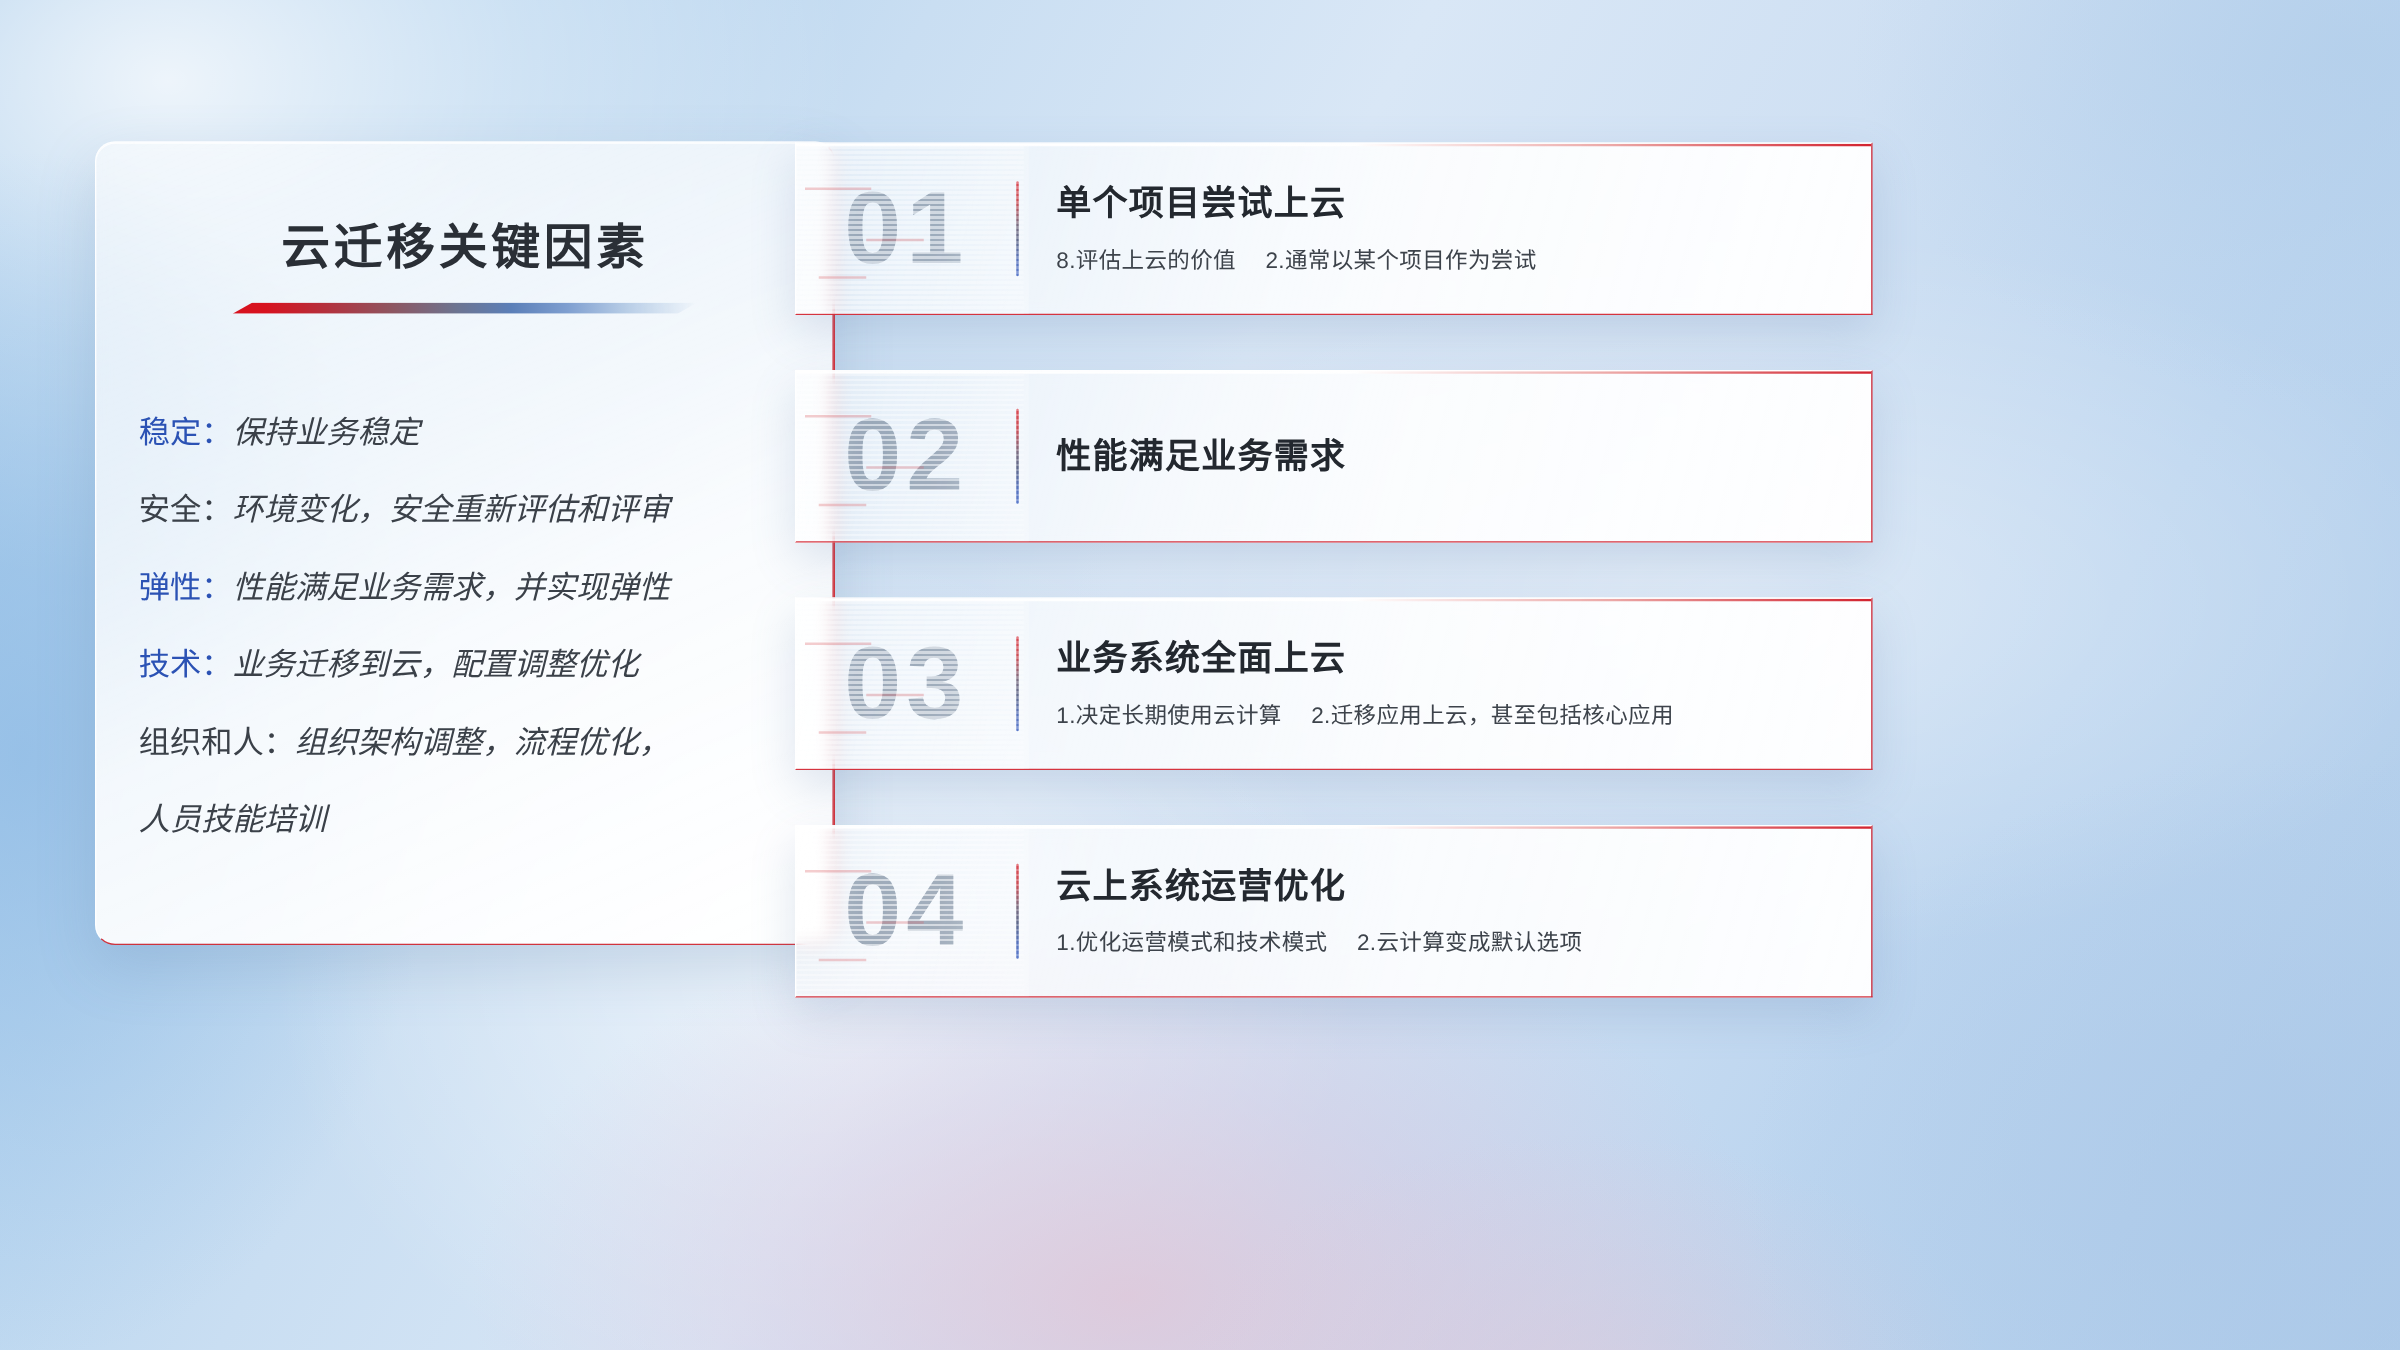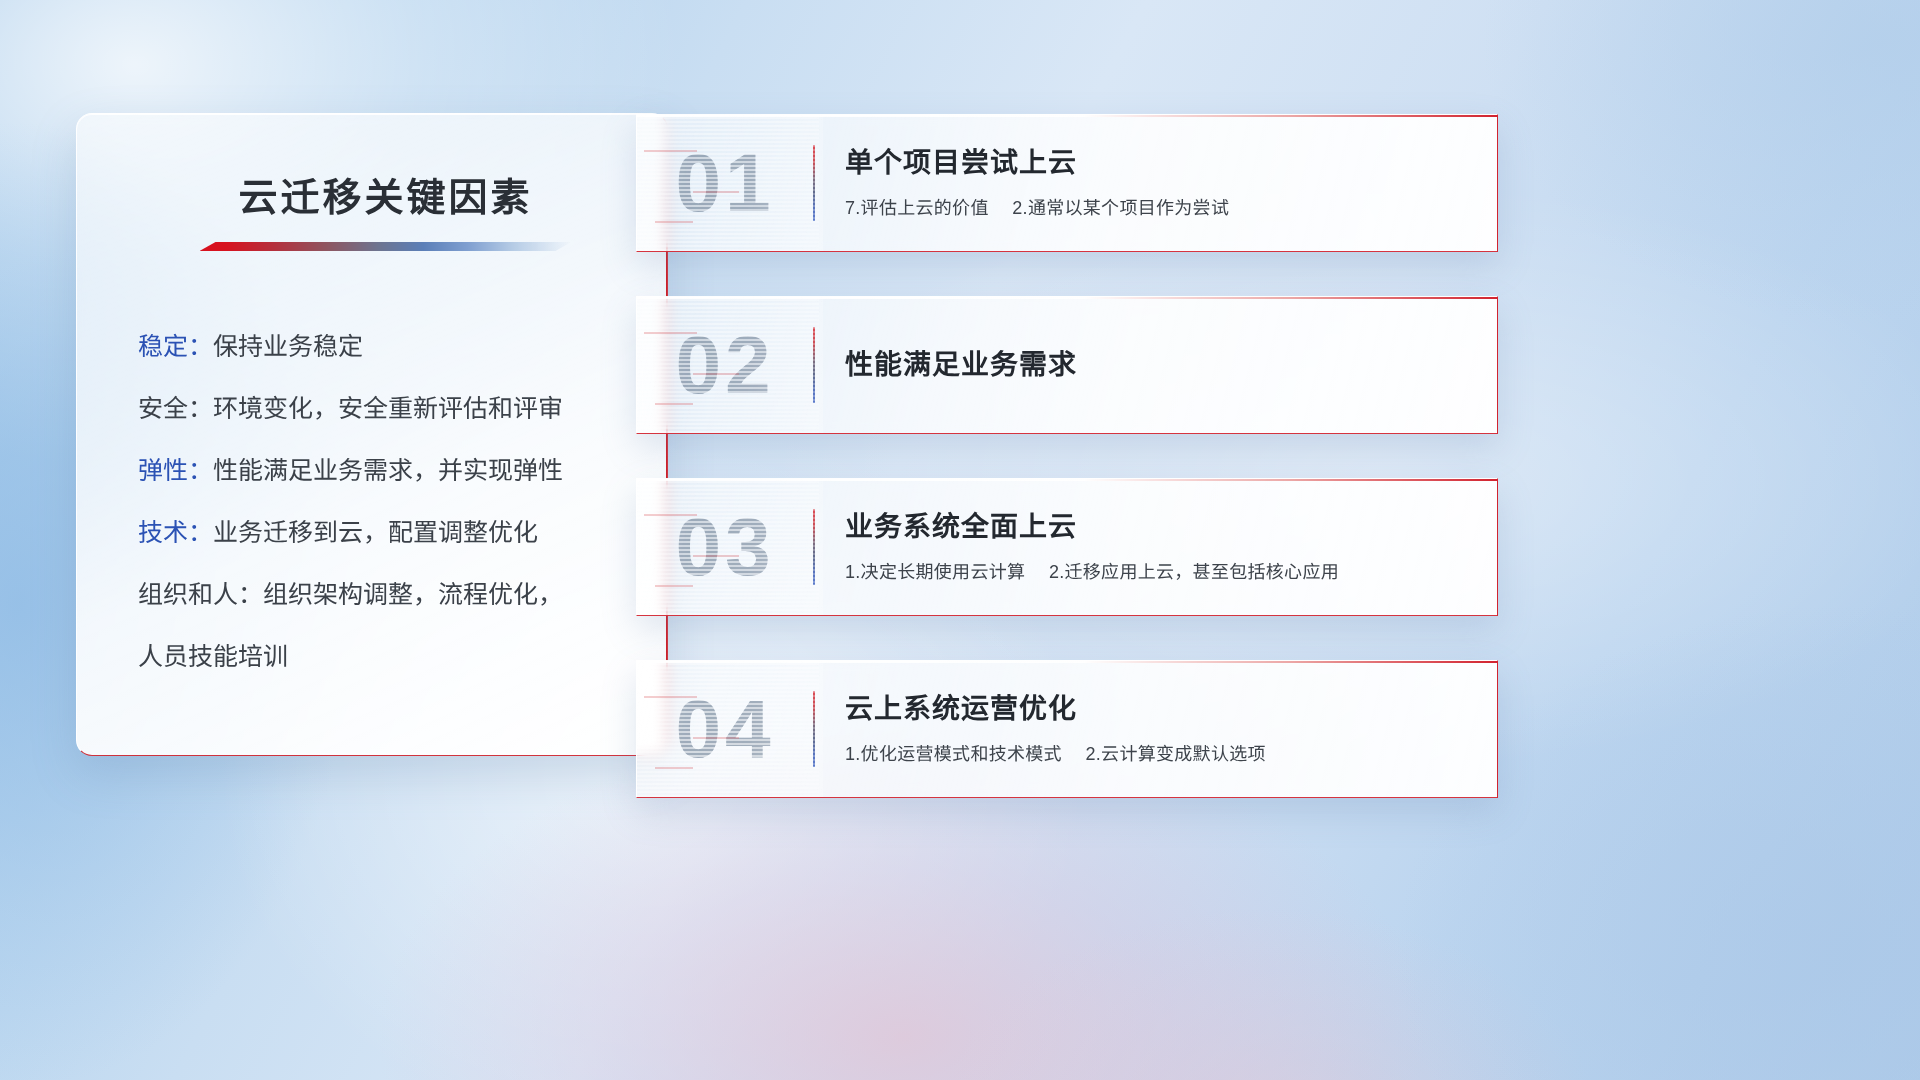--- a/index.html
+++ b/index.html
@@ -76,21 +76,20 @@
         rgba(255,255,255,.88) 58%,
         rgba(255,255,255,.96) 100%);
     border:1px solid rgba(255,255,255,.85);
     border-right-color:rgba(206,30,40,.90);
     border-bottom-color:rgba(206,30,40,.90);
     box-shadow:
       0 18px 46px rgba(93,126,168,.22),
       inset 0 1px 0 rgba(255,255,255,.9);
     backdrop-filter:blur(6px);
     overflow:hidden;
-    padding-left:27px;
   }
   #left-panel::after{
     content:"";
     position:absolute; right:-1px; top:6px; bottom:-1px; width:2px;
     background:linear-gradient(180deg, rgba(206,30,40,0) 0%, #ce1e28 14%, #ce1e28 100%);
     border-radius:2px;
   }
 
   #panel-title {
     margin:52px 0 0 0;
@@ -122,21 +121,21 @@
   }
   .factor-row {
     font-size:25px;
     line-height:62px;
     color:#3b4149;
     white-space:nowrap;
   }
   .factor-key { font-weight:400; }
   .factor-key.blue { color:#2b52b4; }
   .factor-key.dark { color:#3b4149; }
-  .factor-val { color:#3b4149; }
+  .factor-val { color:#3b4149;font-style:italic; }
 
   
   #card-stack {
     position:absolute;
     left:636px; top:114px;
     width:862px;
     display:flex;
     flex-direction:column;
     gap:44px;
   }
@@ -300,21 +299,21 @@
       <div class="step-num">
         <div class="glyph">01</div>
         <div class="glyph" style="position: absolute; inset: 0px; display: flex; align-items: center; justify-content: center;">01
           <span class="mask"></span><span class="fade"></span>
           <span class="redline r1"></span><span class="redline r2"></span><span class="redline r3"></span>
         </div>
       </div>
       <div class="step-divider"></div>
       <div class="step-body">
         <div class="step-title">单个项目尝试上云</div>
-        <div class="step-desc">7.评估上云的价值　 2.通常以某个项目作为尝试</div>
+        <div class="step-desc">8.评估上云的价值　 2.通常以某个项目作为尝试</div>
       </div>
     </article>
 
     <article class="step-card">
       <div class="step-num">
         <div class="glyph">02</div>
         <div class="glyph" style="position: absolute; inset: 0px; display: flex; align-items: center; justify-content: center;">02
           <span class="mask"></span><span class="fade"></span>
           <span class="redline r1"></span><span class="redline r2"></span><span class="redline r3"></span>
         </div>

